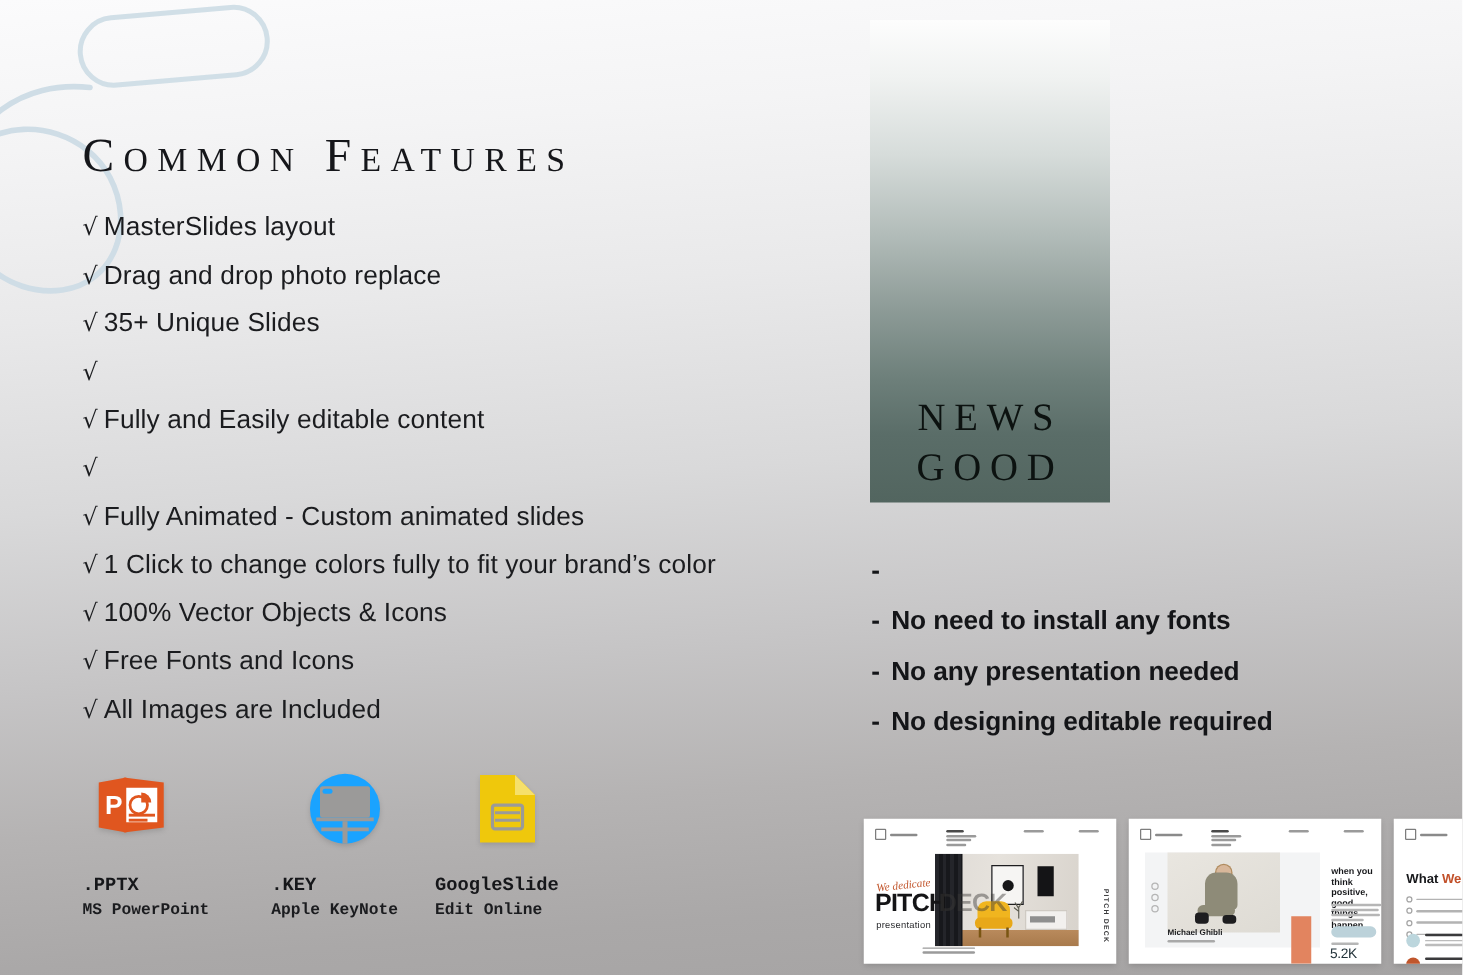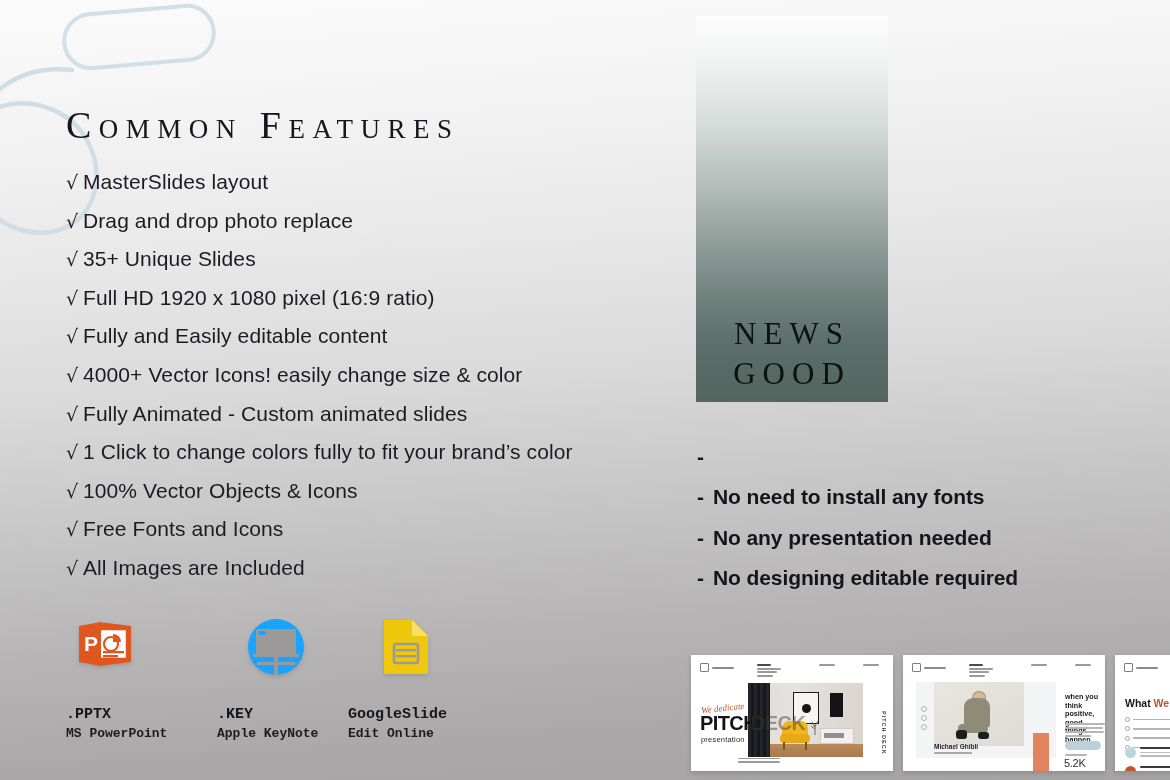--- a/index.html
+++ b/index.html
@@ -72,21 +72,21 @@
   .formats{
     position:absolute;left:66px;top:618px;
     display:flex;
   }
   .format{position:relative;}
   .format-icon{height:62px;display:flex;align-items:flex-start;}
   .format-icon svg{display:block;filter:drop-shadow(0 2px 2px rgba(0,0,0,.13));}
   .format-name{
     font-family:"Liberation Mono",monospace;
     font-size:15px;font-weight:bold;color:#16171a;
-    letter-spacing:0px;margin-top:26px;white-space:nowrap;
+    letter-spacing:0px;margin-top:20px;white-space:nowrap;
   }
   .format-sub{
     font-family:"Liberation Mono",monospace;
     font-size:13px;font-weight:bold;color:#1b1c1f;
     letter-spacing:0px;margin-top:3px;white-space:nowrap;
   }
   .fmt-pptx{width:146px;}
   .fmt-key{width:136px;}
   .fmt-gslide{width:150px;}
   .fmt-pptx .format-icon{padding-left:11px;}
@@ -234,29 +234,27 @@
       <li class="feature-item">
         <span class="check-icon">√</span>
         <span class="feature-label">Drag and drop photo replace</span>
       </li>
       <li class="feature-item">
         <span class="check-icon">√</span>
         <span class="feature-label">35+ Unique Slides</span>
       </li>
       <li class="feature-item">
         <span class="check-icon">√</span>
-        <span class="feature-label">Full HD 1920 x 1080 pixel (16:9 ratio)</span>
       </li>
       <li class="feature-item">
         <span class="check-icon">√</span>
         <span class="feature-label">Fully and Easily editable content</span>
       </li>
       <li class="feature-item">
         <span class="check-icon">√</span>
-        <span class="feature-label">4000+ Vector Icons! easily change size &amp; color</span>
       </li>
       <li class="feature-item">
         <span class="check-icon">√</span>
         <span class="feature-label">Fully Animated - Custom animated slides</span>
       </li>
       <li class="feature-item">
         <span class="check-icon">√</span>
         <span class="feature-label">1 Click to change colors fully to fit your brand’s color</span>
       </li>
       <li class="feature-item">

